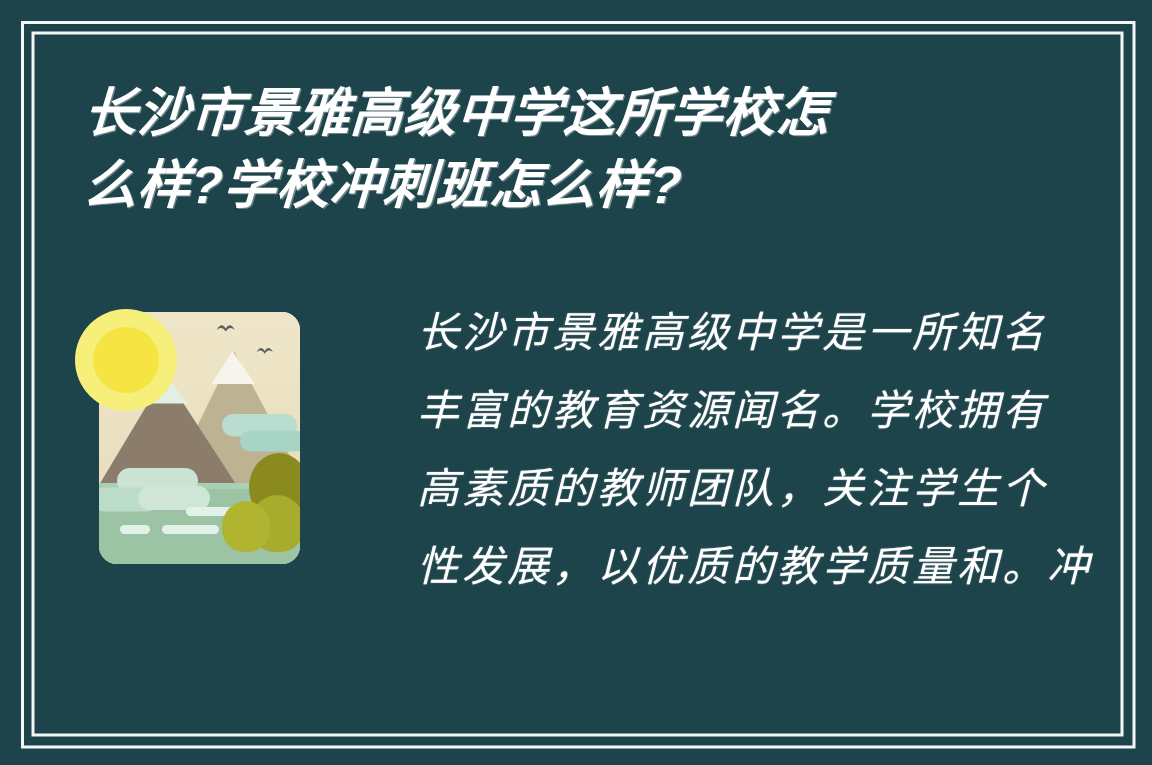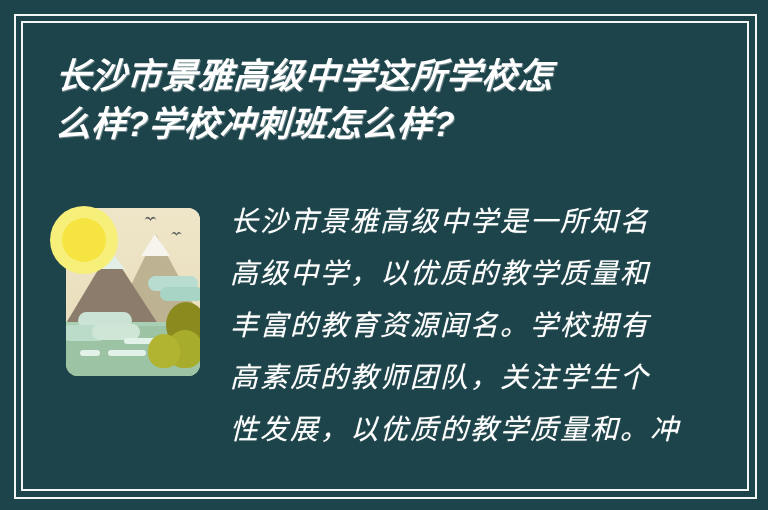--- a/index.html
+++ b/index.html
@@ -215,20 +215,21 @@
   }
   .body-line {
     color:#ffffff;
     font-size:28px;
     line-height:52px;
     letter-spacing:2px;
     font-family:"DejaVu Serif", "Liberation Serif", serif;
     font-style:italic;
     white-space:nowrap;
     text-shadow:0 0 1px rgba(255,255,255,0.5);
+    margin-left:48px;
   }
 </style>
 </head>
 <body>
 
 <div id="poster">
 
   <div class="frame-outer"></div>
   <div class="frame-inner"></div>
 
@@ -278,20 +279,19 @@
         <div class="bush bush-front"></div>
       </div>
 
       <div class="sun">
         <div class="sun-core"></div>
       </div>
     </div>
 
     <div class="body-text">
       <div class="body-line">长沙市景雅高级中学是一所知名</div>
-      <div class="body-line">高级中学，以优质的教学质量和</div>
       <div class="body-line">丰富的教育资源闻名。学校拥有</div>
       <div class="body-line">高素质的教师团队，关注学生个</div>
       <div class="body-line">性发展，以优质的教学质量和。冲</div>
     </div>
 
   </div>
 </div>
 
 </body></html>

